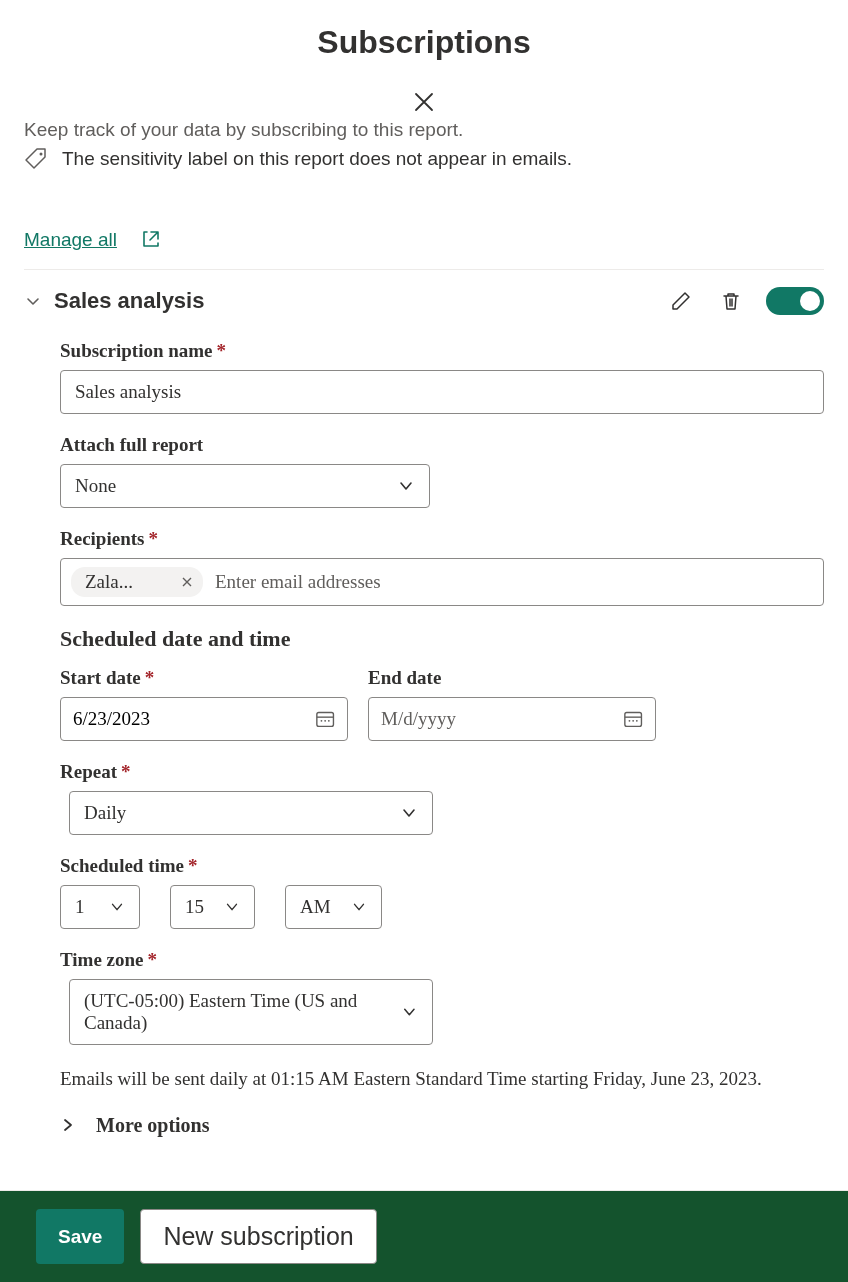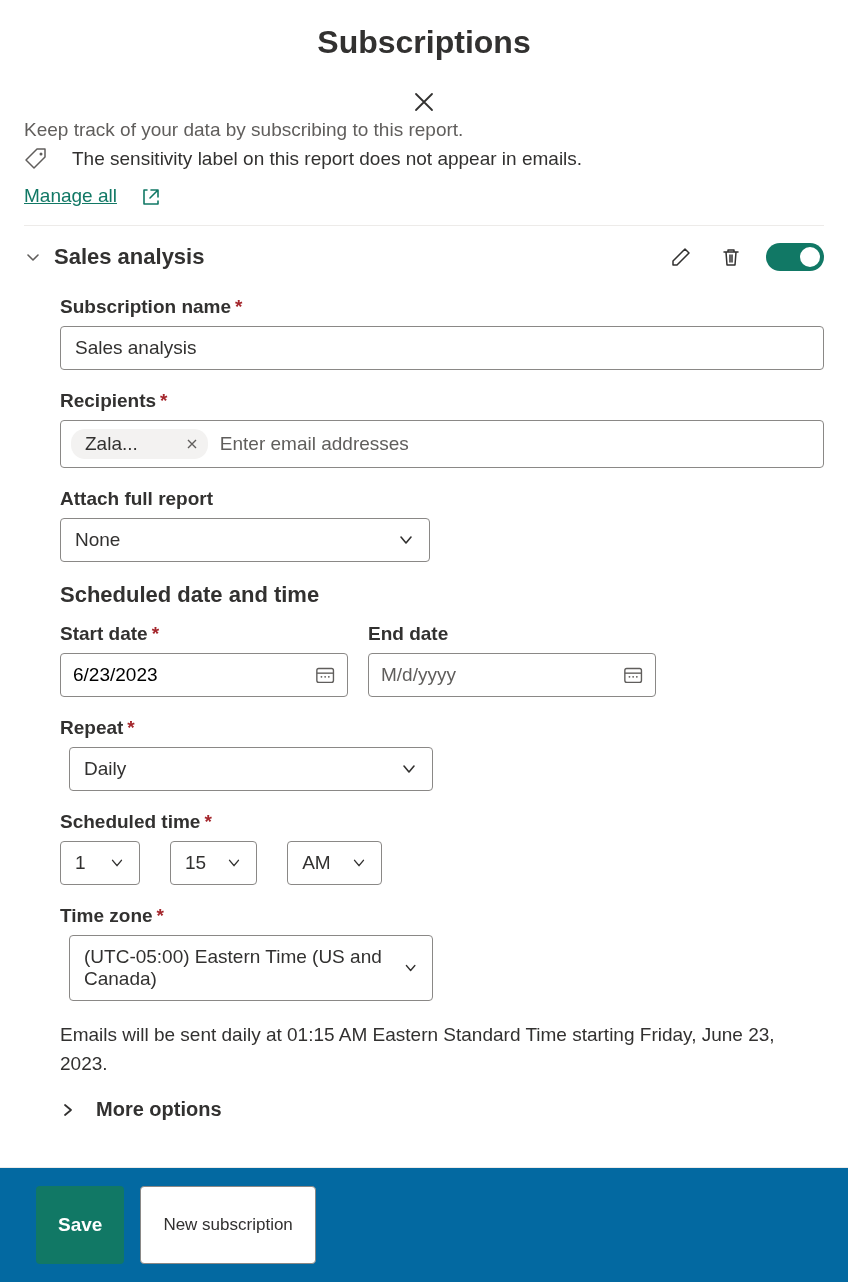--- a/index.html
+++ b/index.html
@@ -37,35 +37,36 @@
     margin-top: 6px;
   }
   .subtitle {
     font-size: 19px;
     color: #605e5c;
     margin-bottom: 6px;
   }
   .sensitivity-row {
     display: flex;
     align-items: center;
-    gap: 24px;
+    gap: 14px;
     font-size: 19px;
     color: #323130;
     margin-bottom: 14px;
   }
   .manage-link {
     display: inline-flex;
-    align-items: flex-end;
+    align-items: flex-start;
     gap: 24px;
     color: #117865;
     text-decoration: underline;
     font-size: 19px;
     font-weight: 400;
     margin-bottom: 18px;
     cursor: pointer;
+    margin-top: 44px;
   }
   .divider {
     border: none;
     border-top: 1px solid #edebe9;
     margin-bottom: 16px;
   }
   .section-header {
     display: flex;
     align-items: center;
     justify-content: space-between;
@@ -102,20 +103,21 @@
     position: absolute;
     right: 4px;
     top: 4px;
     width: 20px;
     height: 20px;
     background: #fff;
     border-radius: 50%;
   }
   .form {
     padding: 24px 0 0 36px;
+    font-family: Liberation Serif, serif;
   }
   .field-label {
     font-size: 19px;
     font-weight: 600;
     margin-bottom: 8px;
     display: block;
   }
   .req { color: #a4262c; margin-left: 4px; }
   .text-input {
     width: 100%;
@@ -209,40 +211,40 @@
     cursor: pointer;
     margin-bottom: 20px;
   }
   .footer {
     position: absolute;
     bottom: 0;
     left: 0;
     right: 0;
     border-top: 1px solid #edebe9;
     padding: 18px 24px 18px 36px;
-    background: #0369a1;
+    background: #14532d;
     display: flex;
     gap: 16px;
   }
   .btn-primary {
     background: #117865;
     color: #fff;
     border: none;
     padding: 12px 22px;
     font-size: 19px;
     font-weight: 600;
     border-radius: 4px;
     cursor: pointer;
   }
   .btn-secondary {
     background: #fff;
     color: #323130;
     border: 1px solid #8a8886;
-    padding: 28px 22px;
-    font-size: 17px;
+    padding: 12px 22px;
+    font-size: 25px;
     font-weight: 400;
     border-radius: 4px;
     cursor: pointer;
   }
   svg { display: block; }
 </style>
 </head>
 <body>
 
 <div class="panel">
@@ -301,46 +303,46 @@
       </div>
     </div>
   </div>
 
   <div class="form">
     <div class="field">
       <label class="field-label">
         <span>Subscription name</span><span class="req">*</span>
       </label>
       <input type="text" class="text-input" value="Sales analysis" style="">
+    </div>
+
+    <div class="field">
+      <label class="field-label">Attach full report</label>
+      <div class="select-box" style="width:370px">
+        <span>None</span>
+        <svg width="18" height="18" viewBox="0 0 18 18">
+            <path d="M4 6 L9 12 L14 6" stroke="#323130" stroke-width="1.6" fill="none" stroke-linecap="round" stroke-linejoin="round"></path>
+          </svg>
+      </div>
     </div>
 
     <div class="field">
       <label class="field-label">
         <span>Recipients</span><span class="req">*</span>
       </label>
       <div class="recipients-box">
         <span class="chip">
           <span>Zala...</span>
           <span class="chip-x">
             <svg width="12" height="12" viewBox="0 0 12 12">
                 <path d="M2 2 L10 10 M10 2 L2 10" stroke="#605e5c" stroke-width="1.4"></path>
               </svg>
           </span>
         </span>
         <input type="text" class="recipients-input" placeholder="Enter email addresses" style="">
-      </div>
-    </div>
-
-    <div class="field">
-      <label class="field-label">Attach full report</label>
-      <div class="select-box" style="width:370px">
-        <span>None</span>
-        <svg width="18" height="18" viewBox="0 0 18 18">
-            <path d="M4 6 L9 12 L14 6" stroke="#323130" stroke-width="1.6" fill="none" stroke-linecap="round" stroke-linejoin="round"></path>
-          </svg>
       </div>
     </div>
 
     <div class="section-subtitle">Scheduled date and time</div>
 
     <div class="row field">
       <div class="col">
         <label class="field-label">
           <span>Start date</span><span class="req">*</span>
         </label>

